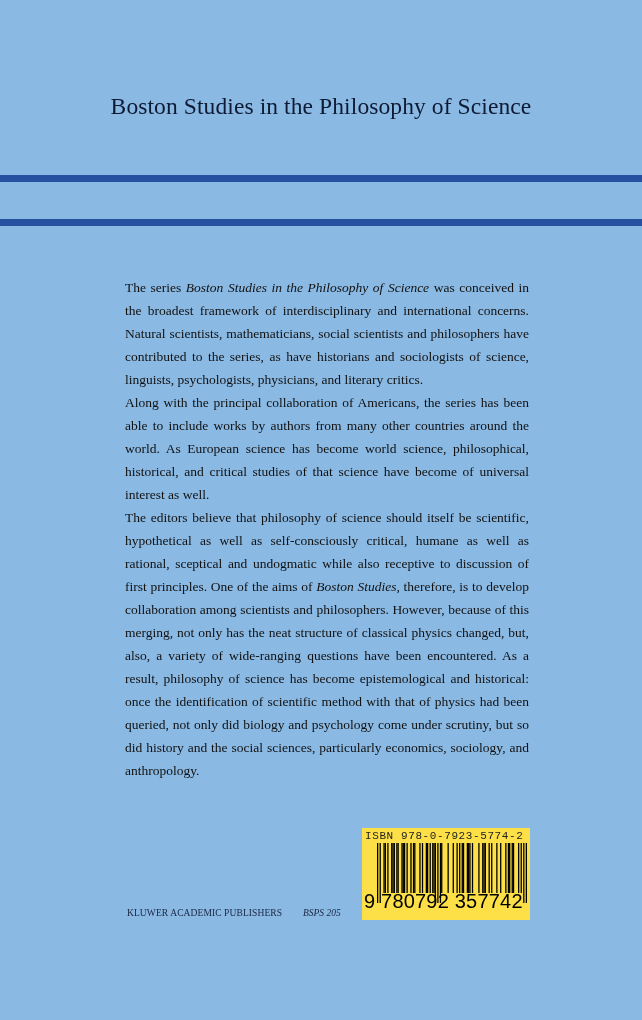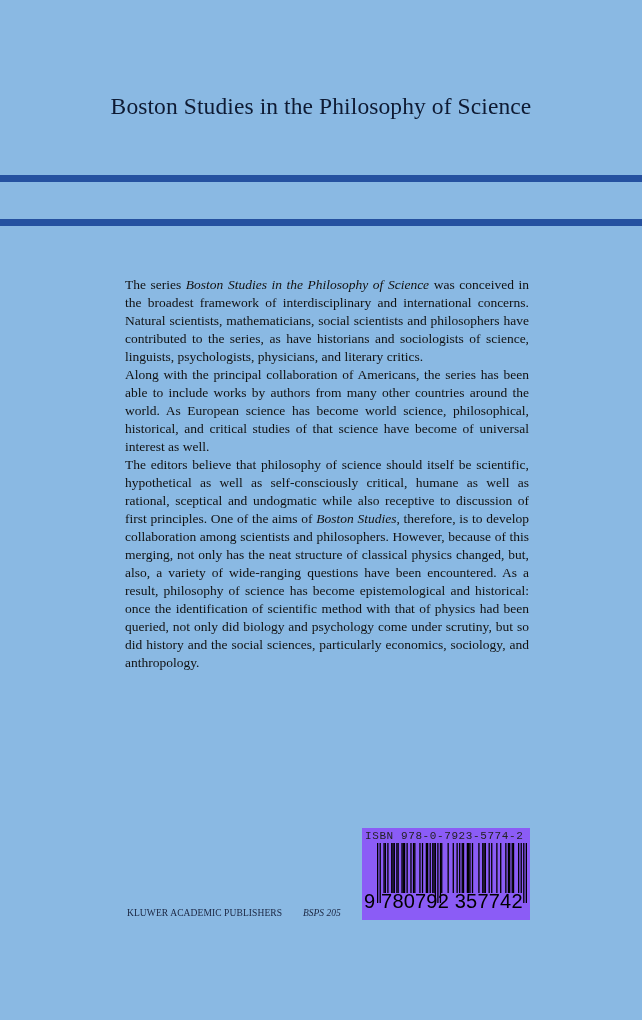--- a/index.html
+++ b/index.html
@@ -2,26 +2,26 @@
 <html><head>
 <meta charset="utf-8">
 <style>
   html,body{margin:0;padding:0;}
   body{width:642px;height:1020px;background:#8ab9e3;position:relative;overflow:hidden;
        font-family:"Liberation Serif","DejaVu Serif",serif;color:#111827;}
   .title{position:absolute;left:0;width:642px;top:93px;text-align:center;font-size:23.5px;color:#0e1a33;letter-spacing:0.1px;}
   .stripe{position:absolute;left:0;width:642px;height:7px;background:#2551a0;}
   .stripe.s1{top:175px;}
   .stripe.s2{top:219px;}
-  .body-text{position:absolute;left:125px;top:276px;width:404px;font-size:13.5px;line-height:18px;text-align:justify;color:#111;}
+  .body-text{position:absolute;left:125px;top:276px;width:404px;font-size:13.5px;line-height:23px;text-align:justify;color:#111;}
   .body-text p{margin:0;}
   .body-text i{font-style:italic;}
   .footer-pub{position:absolute;left:127px;top:908px;font-size:9.5px;color:#1a2540;letter-spacing:0.1px;}
   .footer-code{position:absolute;left:303px;top:908px;font-size:9.5px;color:#1a2540;font-style:italic;}
-  .barcode-box{position:absolute;left:362px;top:828px;width:168px;height:92px;background:#8b5cf6;}
+  .barcode-box{position:absolute;left:362px;top:828px;width:168px;height:92px;background:#fde047;}
   .isbn-text{position:absolute;left:3px;top:2px;font-family:"Liberation Mono","DejaVu Sans Mono",monospace;font-size:11px;color:#222;letter-spacing:0.6px;white-space:nowrap;}
   .bars{position:absolute;left:15px;top:15px;width:150px;height:60px;}
   .bar-digits{position:absolute;left:2px;top:62px;font-family:"Liberation Sans","DejaVu Sans",sans-serif;font-size:20px;color:#000;white-space:nowrap;letter-spacing:0.2px;}
 </style>
 </head>
 <body>
 
 <div class="title">Boston Studies in the Philosophy of Science</div>
 
 <div class="stripe s1"></div>

